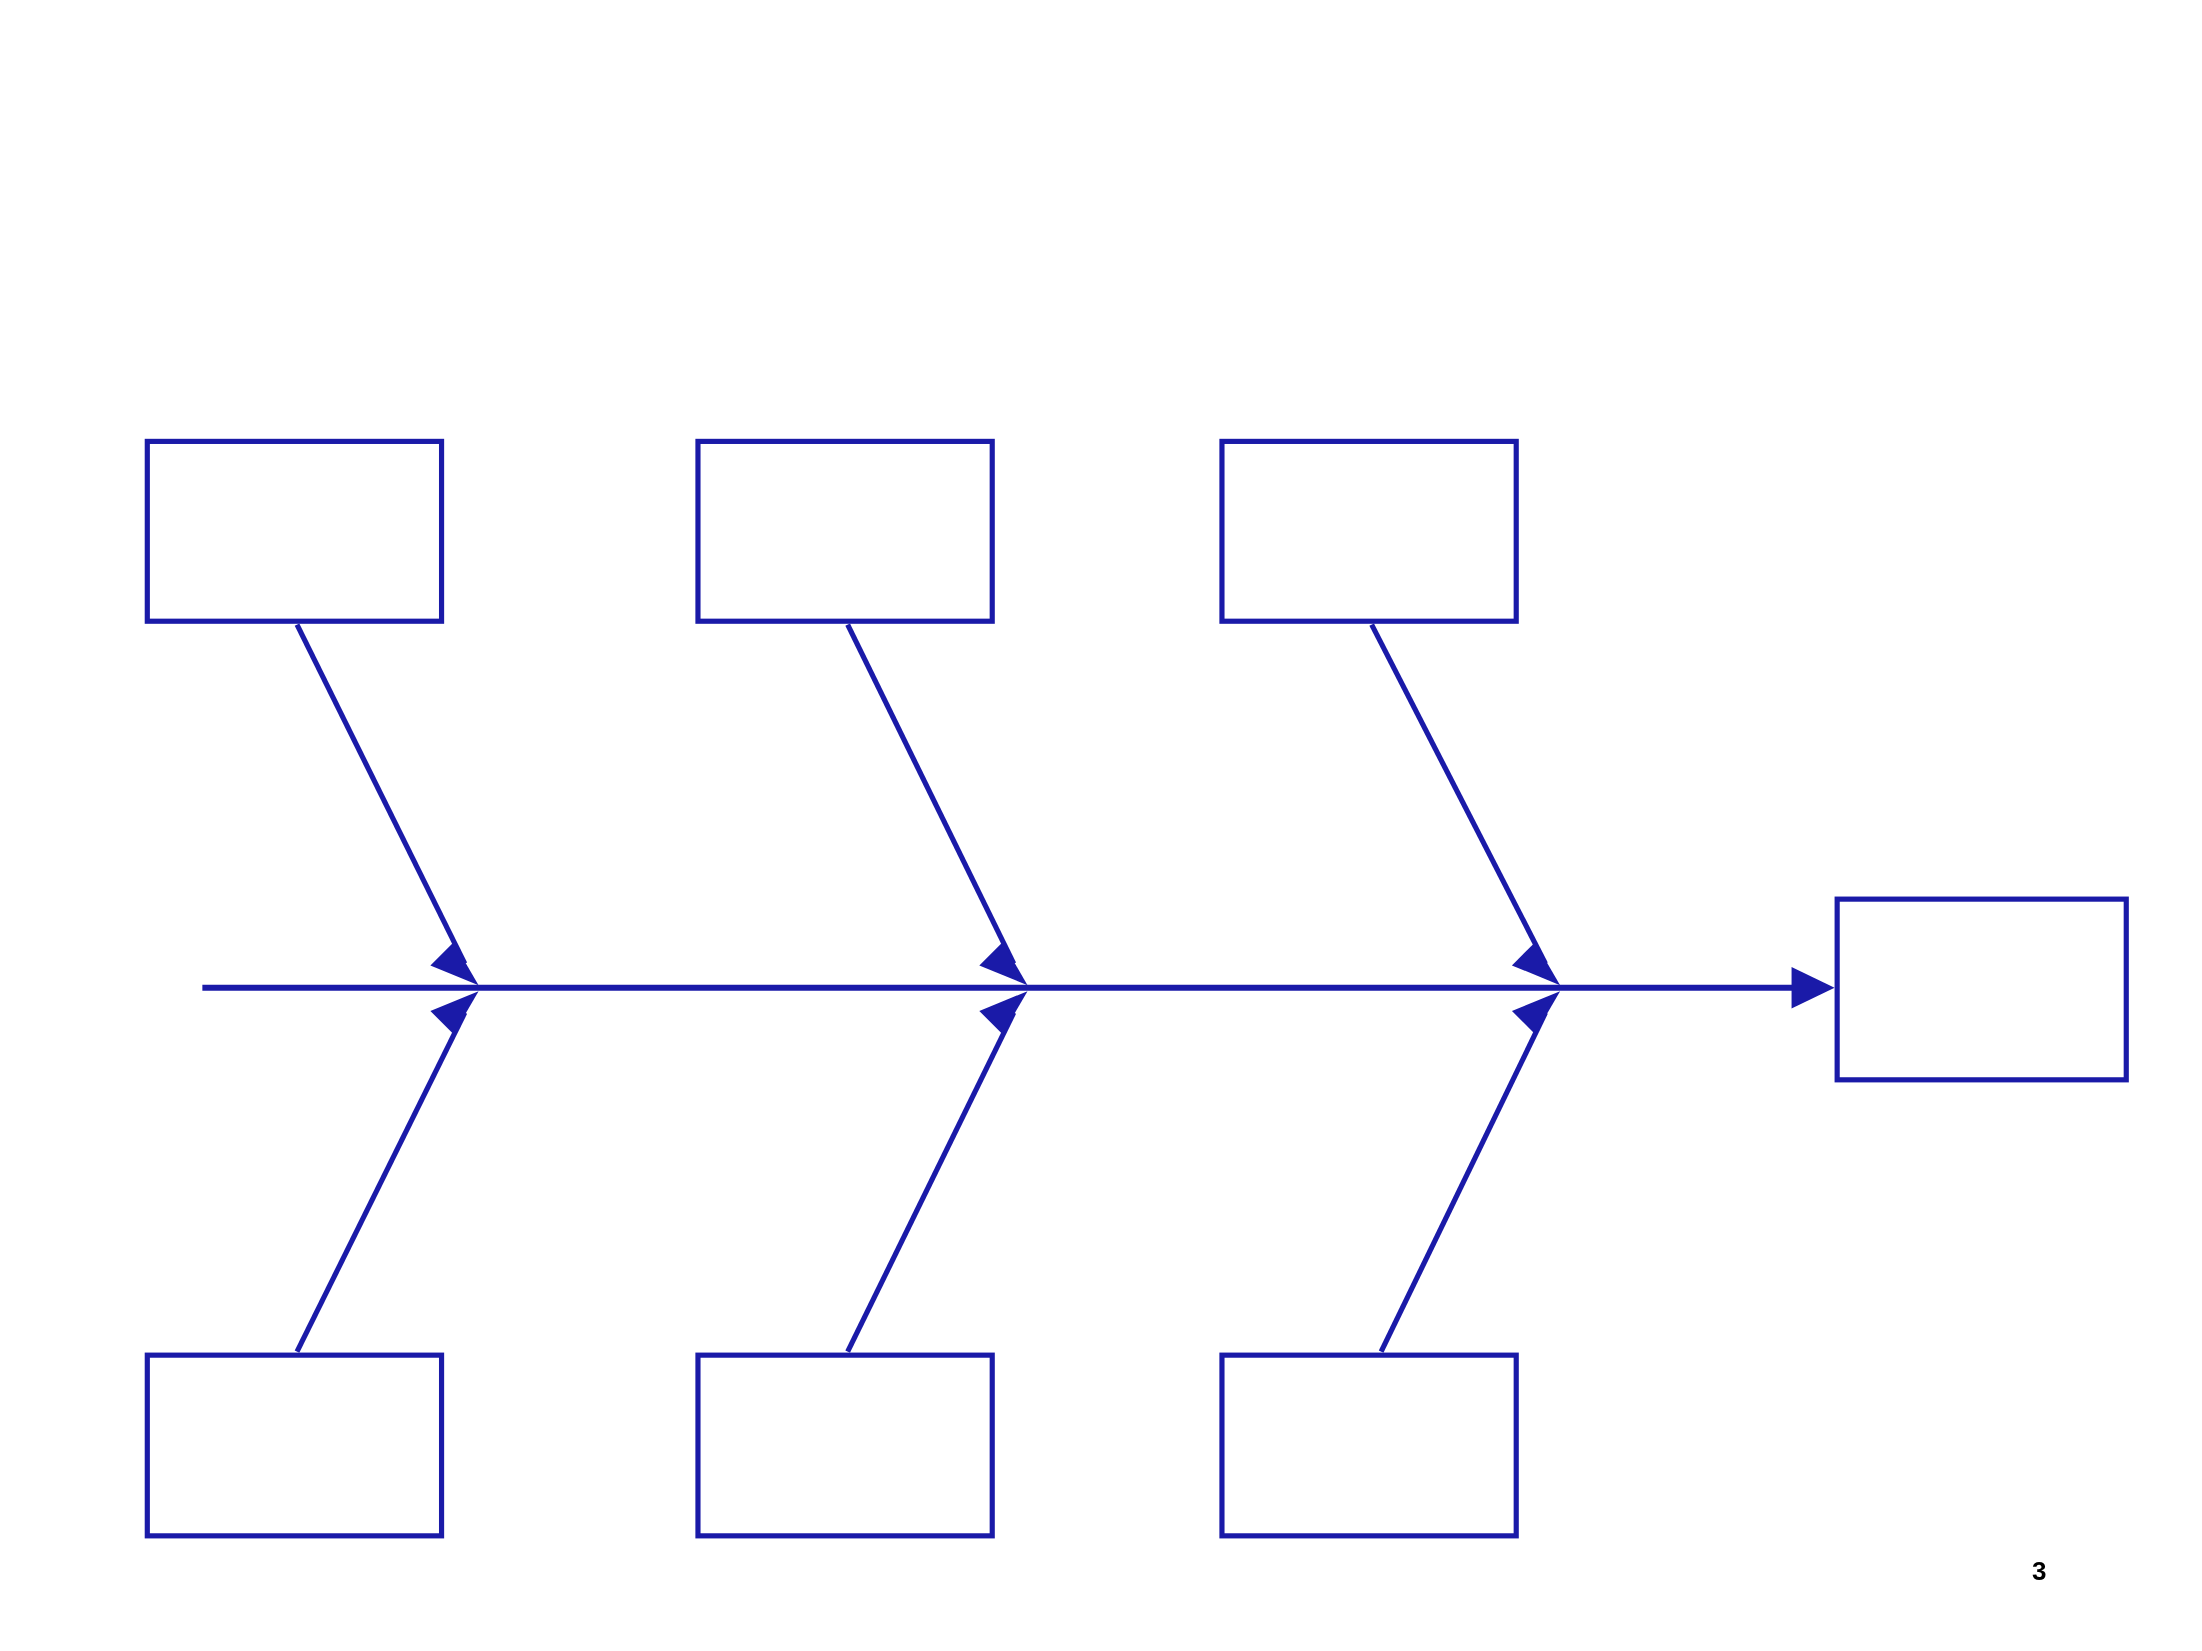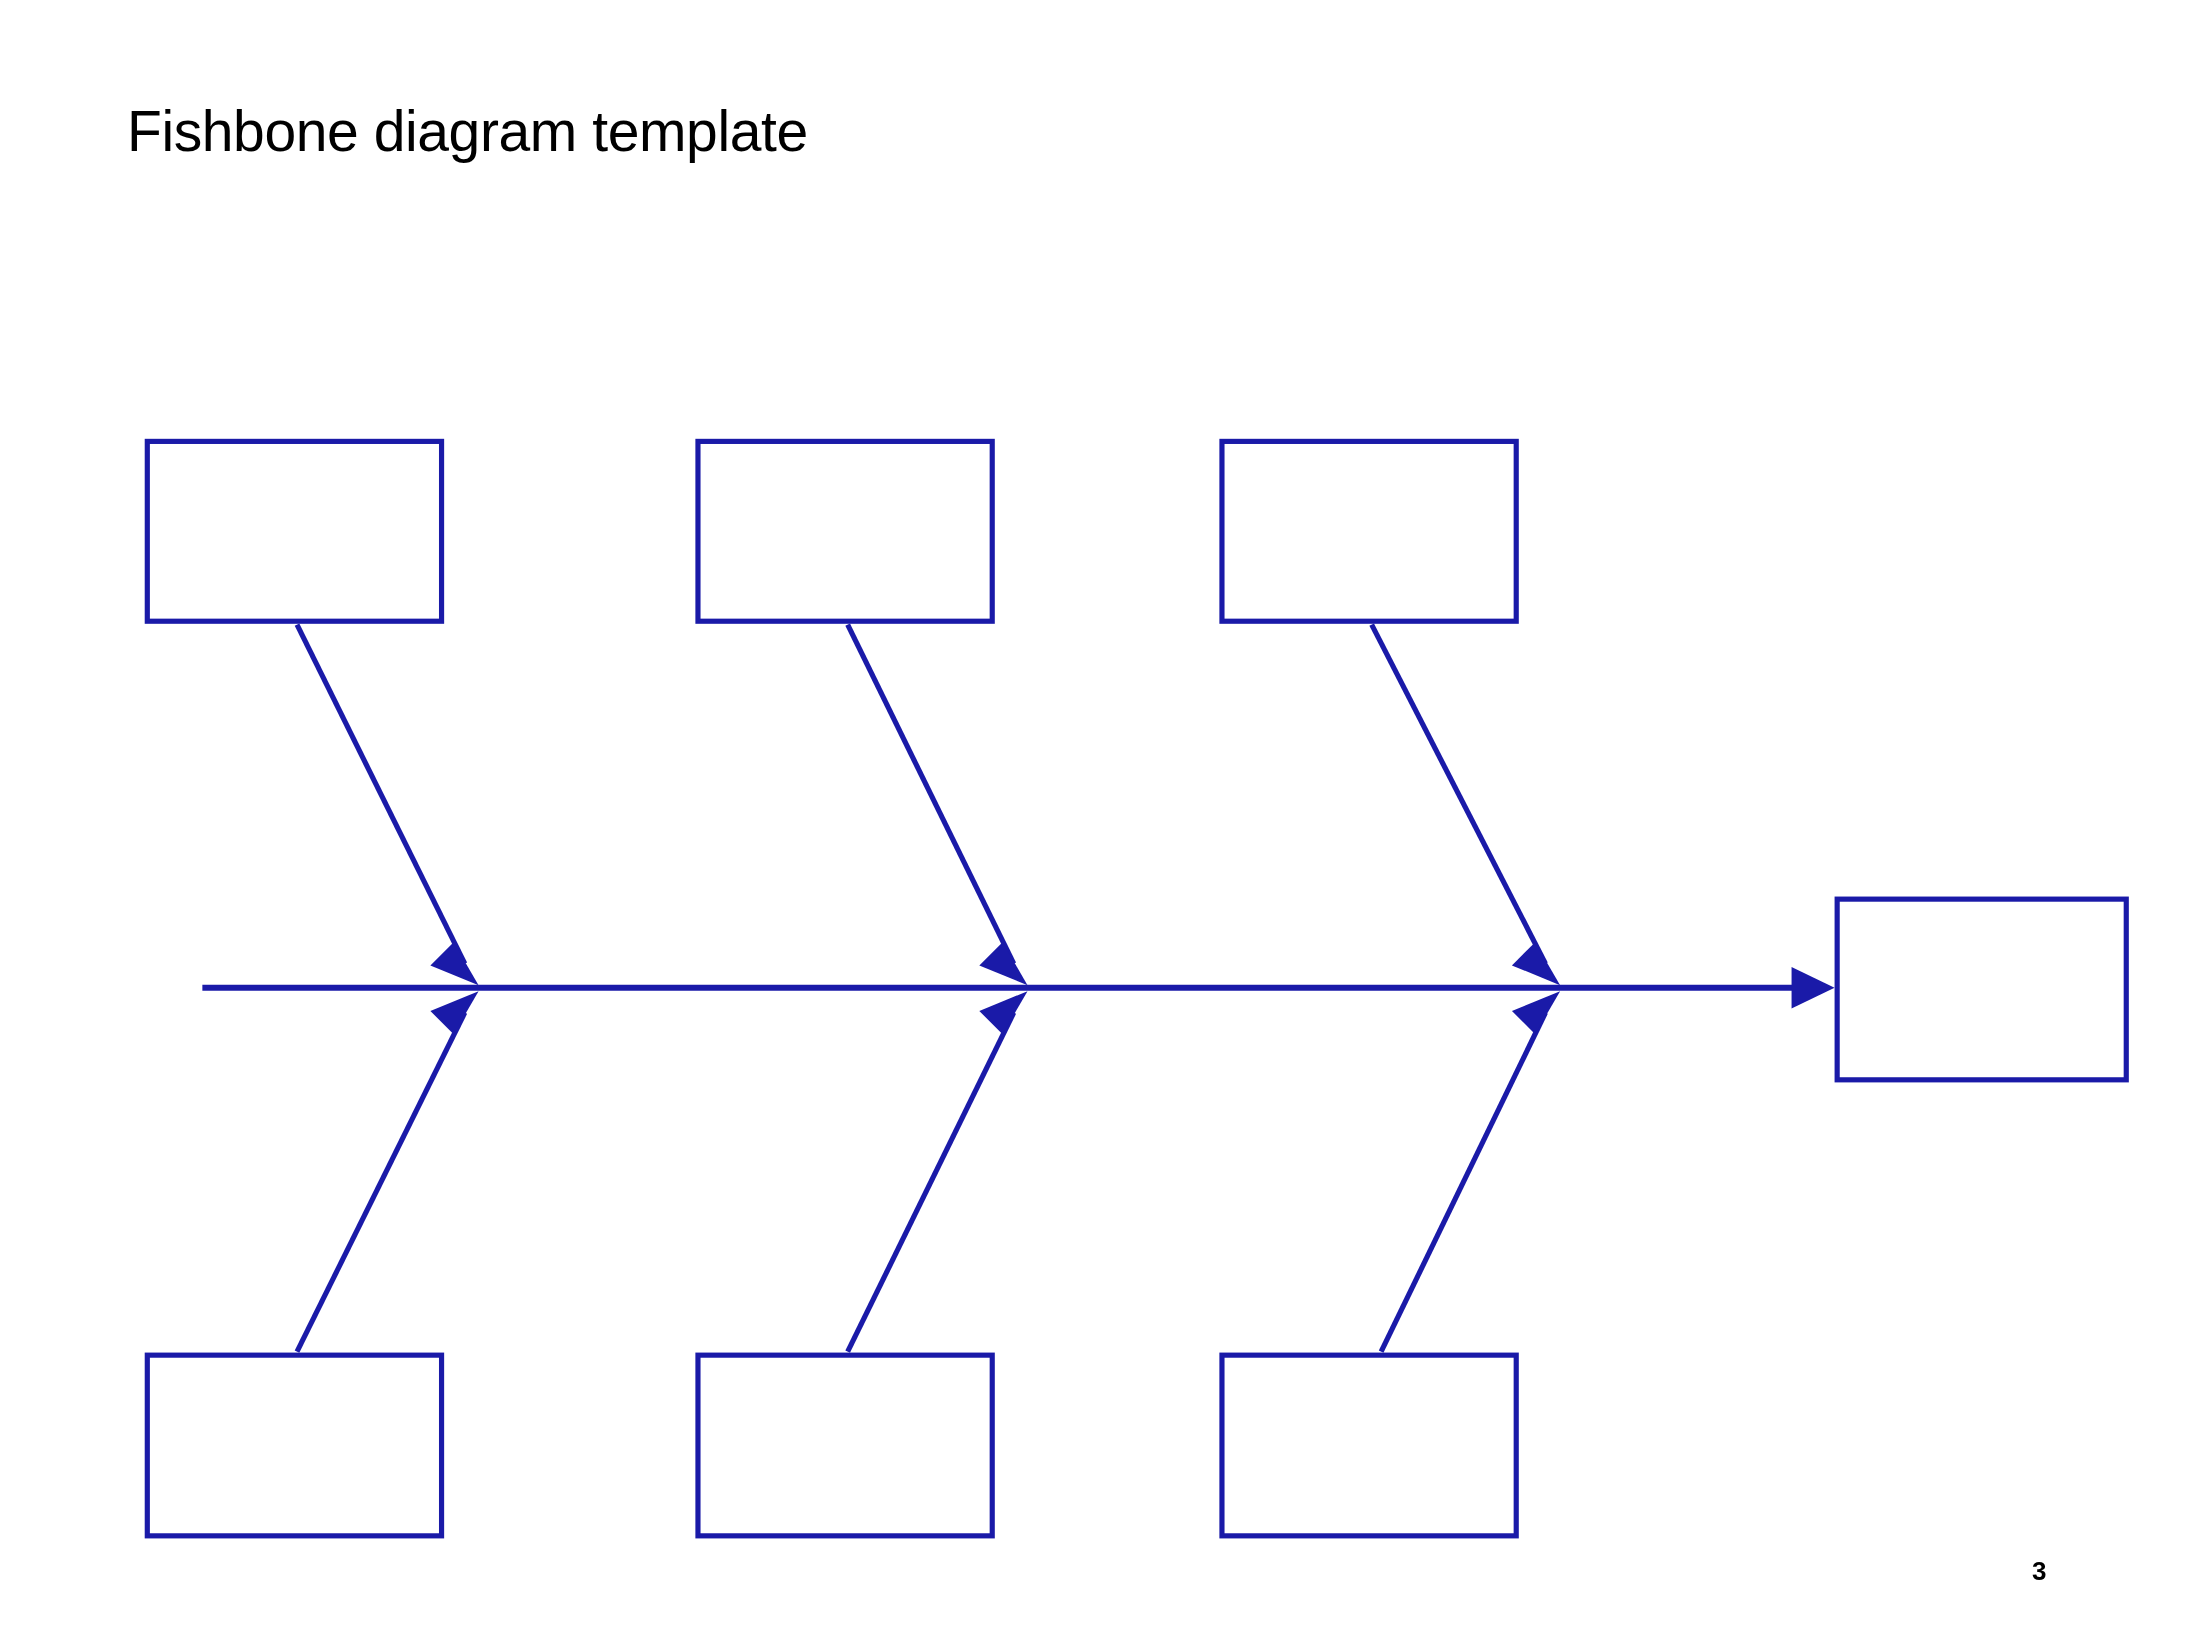--- a/index.html
+++ b/index.html
@@ -59,21 +59,20 @@
     box-sizing: border-box;
     padding: 8.6px 13.8px;
     pointer-events: none;
   }
 </style>
 </head>
 <body>
 
 <div id="slide">
 
-  <div id="slide-title">Fishbone diagram template</div>
 
   <svg id="diagram-canvas" viewBox="0 0 2560 1920" xmlns="http://www.w3.org/2000/svg">
 
     <g>
       <line x1="235" y1="1148" x2="2120" y2="1148" stroke="#1a1aa8" stroke-width="7"></line>
       <polygon points="2132,1148 2082,1124 2082,1172" fill="#1a1aa8"></polygon>
     </g>
 
     <g>
       <line x1="345" y1="726" x2="540" y2="1120" stroke="#1a1aa8" stroke-width="6"></line>

